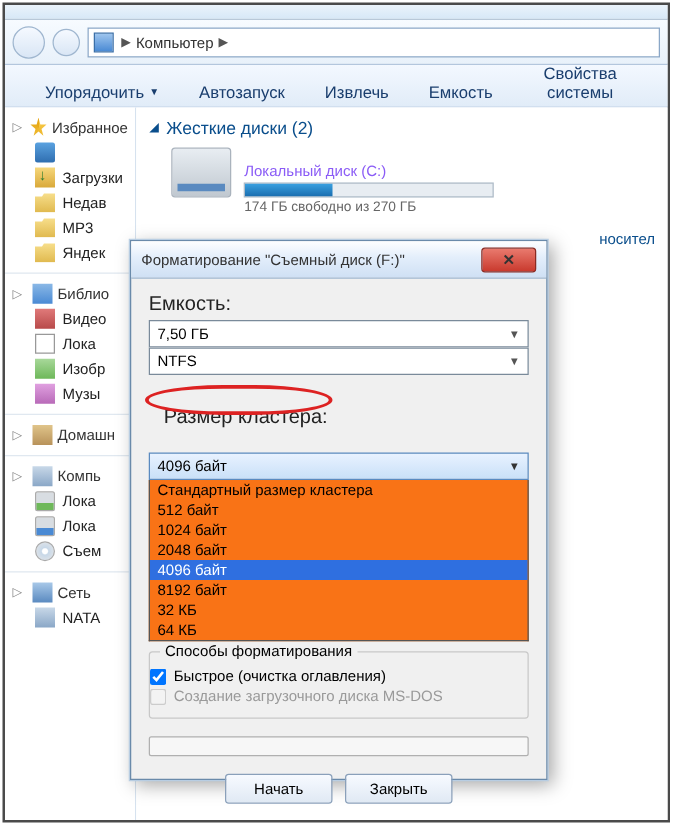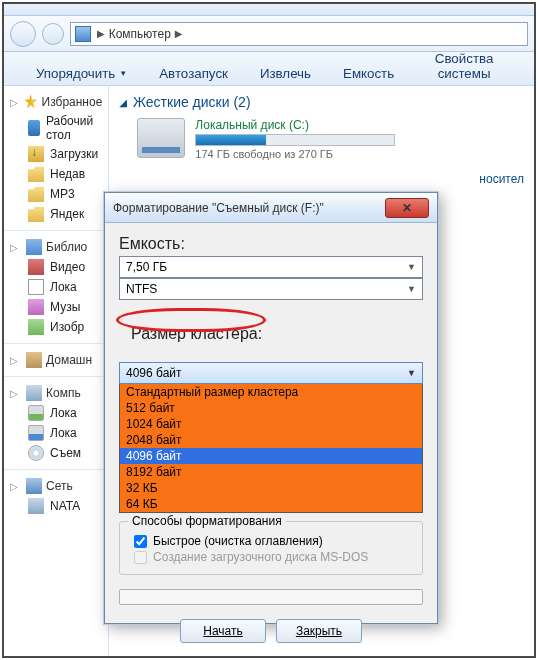--- a/index.html
+++ b/index.html
@@ -48,21 +48,21 @@
 
 .sep { height:1px; background:#e0e8f0; margin:6px 0; }
 
 .content { flex:1; background:#fff; padding:8px 10px; position:relative; }
 .secthead { display:flex; align-items:center; gap:6px; color:#0a4e8c; font-size:14px; margin-bottom:8px; }
 .secthead .tw2{color:#0a4e8c;font-size:10px;}
 .drive { display:flex; gap:10px; align-items:flex-start; padding-left:18px; }
 .driveicon { width:48px; height:40px; background:linear-gradient(#e8edf2,#c0c8d0); border:1px solid #aab3bd; border-radius:3px; position:relative; }
 .driveicon::after{content:"";position:absolute;bottom:4px;left:4px;right:4px;height:6px;background:#5a8ac0;}
 .dinfo{flex:1;}
-.dname{font-size:12px;color:#15803d;margin-bottom:2px;}
+.dname{font-size:12px;color:#8b5cf6;margin-bottom:2px;margin-top:12px;}
 .dbar{height:12px;background:#e8edf2;border:1px solid #b0bcc8;position:relative;margin-bottom:2px;width:200px;}
 .dbar .fill{height:100%;background:linear-gradient(#3aa0e0,#1a6eb0);width:35%;}
 .dsize{font-size:11px;color:#666;}
 .devices-label{color:#0a4e8c;margin-top:12px;padding-left:360px;}
 
 
 .dialog { position:absolute; left:100px; top:188px; width:334px; height:432px; background:#f0f0f0; border:1px solid #6a8aaa; box-shadow:0 0 0 1px #b8cde2, 4px 4px 14px rgba(0,0,0,.35); z-index:10; }
 .dlgtitle { height:30px; background:linear-gradient(#fdfeff,#e3eefb 45%,#cfe0f4); display:flex; align-items:center; padding:0 8px; border-bottom:1px solid #9fb6cf; }
 .dlgtitle span{color:#333;}
 .closebtn { margin-left:auto; width:44px; height:20px; background:linear-gradient(#e97a6e,#c93a2e); border:1px solid #8a2a22; border-radius:3px; display:flex; align-items:center; justify-content:center; color:#fff; font-weight:bold; font-size:12px; }
@@ -76,28 +76,28 @@
 .hlwrap { position:relative; margin:10px -3px 4px -3px; padding:3px; }
 .hl { position:absolute; left:0; top:-2px; width:150px; height:24px; border:3px solid #d22; border-radius:50%/60%; pointer-events:none; }
 
 
 .ddcombo { width:100%; height:22px; background:linear-gradient(#e8f2ff,#c9e0f8); border:1px solid #5a8ac0; display:flex; align-items:center; padding:0 6px; font-size:12px; }
 .ddcombo .arr{margin-left:auto;font-size:9px;color:#333;}
 .ddlist { width:100%; background:#f97316; border:1px solid #555; border-top:none; font-size:12px; }
 .ddlist .opt { padding:1px 6px; }
 .ddlist .opt.sel { background:#2f6fe0; color:#fff; }
 
-.group2 { border:1px solid #c8c8c8; border-radius:3px; padding:10px 14px 8px; margin-top:8px; position:relative; }
+.group2 { border:1px solid #c8c8c8; border-radius:3px; padding:10px 0 8px; margin-top:8px; position:relative; }
 .group2 .gtitle{position:absolute;top:-8px;left:8px;background:#f0f0f0;padding:0 4px;font-size:12px;}
 .chk { display:flex; align-items:center; gap:6px; font-size:12px; margin:2px 0; }
 .chk input{width:13px;height:13px;}
 .chk.dis { color:#9a9a9a; }
 
 .progress { height:16px; border:1px solid #b0b0b0; background:#f7f7f7; border-radius:2px; margin-top:14px; }
-.btnrow { display:flex; justify-content:center; gap:10px; margin-top:14px;text-decoration:underline; }
+.btnrow { display:flex; justify-content:center; gap:10px; margin-top:14px; }
 .dbtn { width:86px; height:24px; background:linear-gradient(#f7faff,#e0e9f4); border:1px solid #8aa0ba; border-radius:3px; font-size:12px; }
 
 </style>
 </head>
 <body>
 
 <div class="outer">
   <div class="titlebar"></div>
 
   <div class="addrbar">
@@ -135,21 +135,20 @@
   <div class="body">
     <div class="sidebar">
       <div class="group">
         <div class="grouphead">
             <span class="tw">▷</span>
             <span class="icon i-star"></span>
             <span>Избранное</span>
           </div>
         <div class="item">
             <span class="icon i-desk"></span>
-            <span>Рабочий стол</span>
           </div>
         <div class="item">
             <span class="icon i-dl"></span>
             <span>Загрузки</span>
           </div>
         <div class="item">
             <span class="icon i-folder"></span>
             <span>Недав</span>
           </div>
         <div class="item">
@@ -170,26 +169,26 @@
           </div>
         <div class="item">
             <span class="icon i-vid"></span>
             <span>Видео</span>
           </div>
         <div class="item">
             <span class="icon i-doc"></span>
             <span>Лока</span>
           </div>
         <div class="item">
+            <span class="icon i-img"></span>
+            <span>Изобр</span>
+          </div>
+        <div class="item">
             <span class="icon i-mus"></span>
             <span>Музы</span>
-          </div>
-        <div class="item">
-            <span class="icon i-img"></span>
-            <span>Изобр</span>
           </div>
       </div>
       <div class="sep"></div>
       <div class="group">
         <div class="grouphead">
             <span class="tw">▷</span>
             <span class="icon i-home"></span>
             <span>Домашн</span>
           </div>
       </div>

